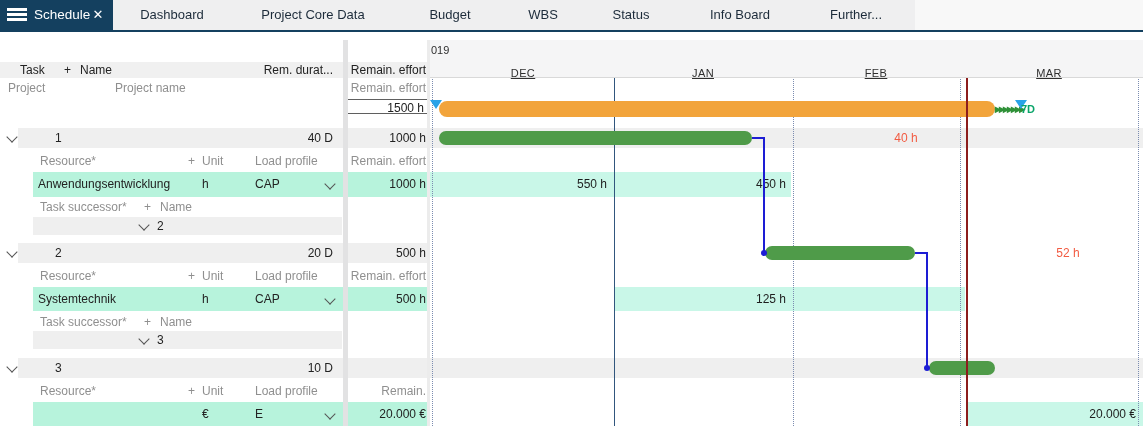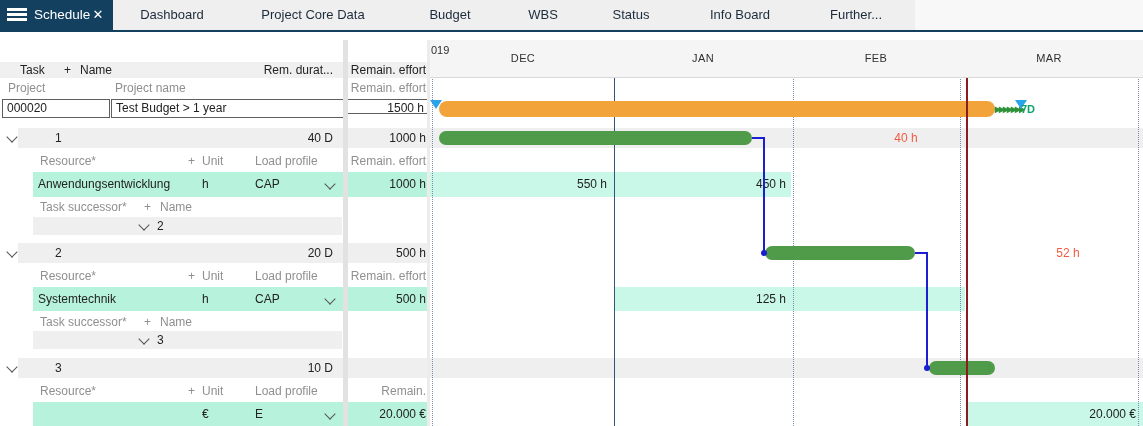--- a/index.html
+++ b/index.html
@@ -19,21 +19,21 @@
   .close-x{position:absolute;left:88px;top:0;width:20px;height:30px;line-height:30px;text-align:center;font-size:13px;color:#fff;}
   
   .gray-text{color:#8f8f8f;}
   .r{text-align:right;}
   .chev{display:inline-block;width:7px;height:7px;border-right:1.6px solid #555;border-bottom:1.6px solid #555;transform:rotate(45deg);}
   .cell{position:absolute;border:1px solid #5f5f5f;background:#fff;line-height:17px;padding:0 4px;box-sizing:border-box;}
   .sep{position:absolute;top:40px;height:386px;background:#e2e2e3;z-index:20;}
   
   .gantt{position:absolute;left:430px;top:0;width:713px;height:426px;overflow:hidden;}
   .g-head{position:absolute;left:0;top:40px;width:713px;height:38px;background:#f5f5f6;border-bottom:1px solid #d9d9d9;box-sizing:border-box;z-index:10;}
-  .g-month{position:absolute;top:12px;transform:translateX(-50%);font-size:11px;color:#2f2f2f;letter-spacing:.4px;}
+  .g-month{position:absolute;top:27px;transform:translateX(-50%);font-size:11px;color:#2f2f2f;letter-spacing:.4px;text-decoration:underline;}
   .gl{position:absolute;top:72px;height:354px;width:0;z-index:2;}
   .gl.dot{border-left:1px dotted #7b8cb0;}
   .gl.solid{border-left:1px solid #31567d;}
   .today{position:absolute;top:72px;height:354px;width:2px;background:#8c1d1d;z-index:6;}
   .band{position:absolute;z-index:1;}
   .band.gray{background:#efefef;}
   .band.mintg{background:#c9f7e8;}
   .gval{position:absolute;z-index:3;text-align:right;color:#1e1e1e;}
   .bar{position:absolute;z-index:4;border-radius:8px;}
   .bar.orange{background:#f2a43b;}
@@ -75,22 +75,20 @@
   <span class="abs" style="left:20px;top:62px;line-height:16px;z-index:3">Task</span>
   <span class="abs" style="left:64px;top:62px;line-height:16px;z-index:3">+</span>
   <span class="abs" style="left:80px;top:62px;line-height:16px;z-index:3">Name</span>
   <span class="abs r" style="left:240px;top:62px;width:93px;line-height:16px;z-index:3">Rem. durat...</span>
   <span class="abs r" style="left:350px;top:62px;width:76px;line-height:16px;z-index:3">Remain. effort</span>
 
   <span class="abs gray-text" style="left:8px;top:81px;line-height:15px">Project</span>
   <span class="abs gray-text" style="left:115px;top:81px;line-height:15px">Project name</span>
   <span class="abs gray-text r" style="left:350px;top:81px;width:76px;line-height:15px">Remain. effort</span>
 
-  <div class="cell" style="left:2px;top:99px;width:108px;height:19px">000020</div>
-  <div class="cell" style="left:111px;top:99px;width:233px;height:19px">Test Budget &gt; 1 year</div>
   <div class="cell r" style="left:347px;top:99px;width:82px;height:15px">1500 h</div>
 
   <div class="abs" style="left:18px;top:128px;width:410px;height:20px;background:#efefef;z-index:1"></div>
   <span class="chev abs" style="left:8px;top:133px;z-index:3"></span>
   <span class="abs" style="left:55px;top:128px;line-height:20px;z-index:3">1</span>
   <span class="abs r" style="left:240px;top:128px;width:93px;line-height:20px;z-index:3">40 D</span>
   <span class="abs r" style="left:350px;top:128px;width:76px;line-height:20px;z-index:3">1000 h</span>
 
   <span class="abs gray-text" style="left:40px;top:153px;line-height:16px">Resource*</span>
   <span class="abs gray-text" style="left:188px;top:153px;line-height:16px">+</span>

